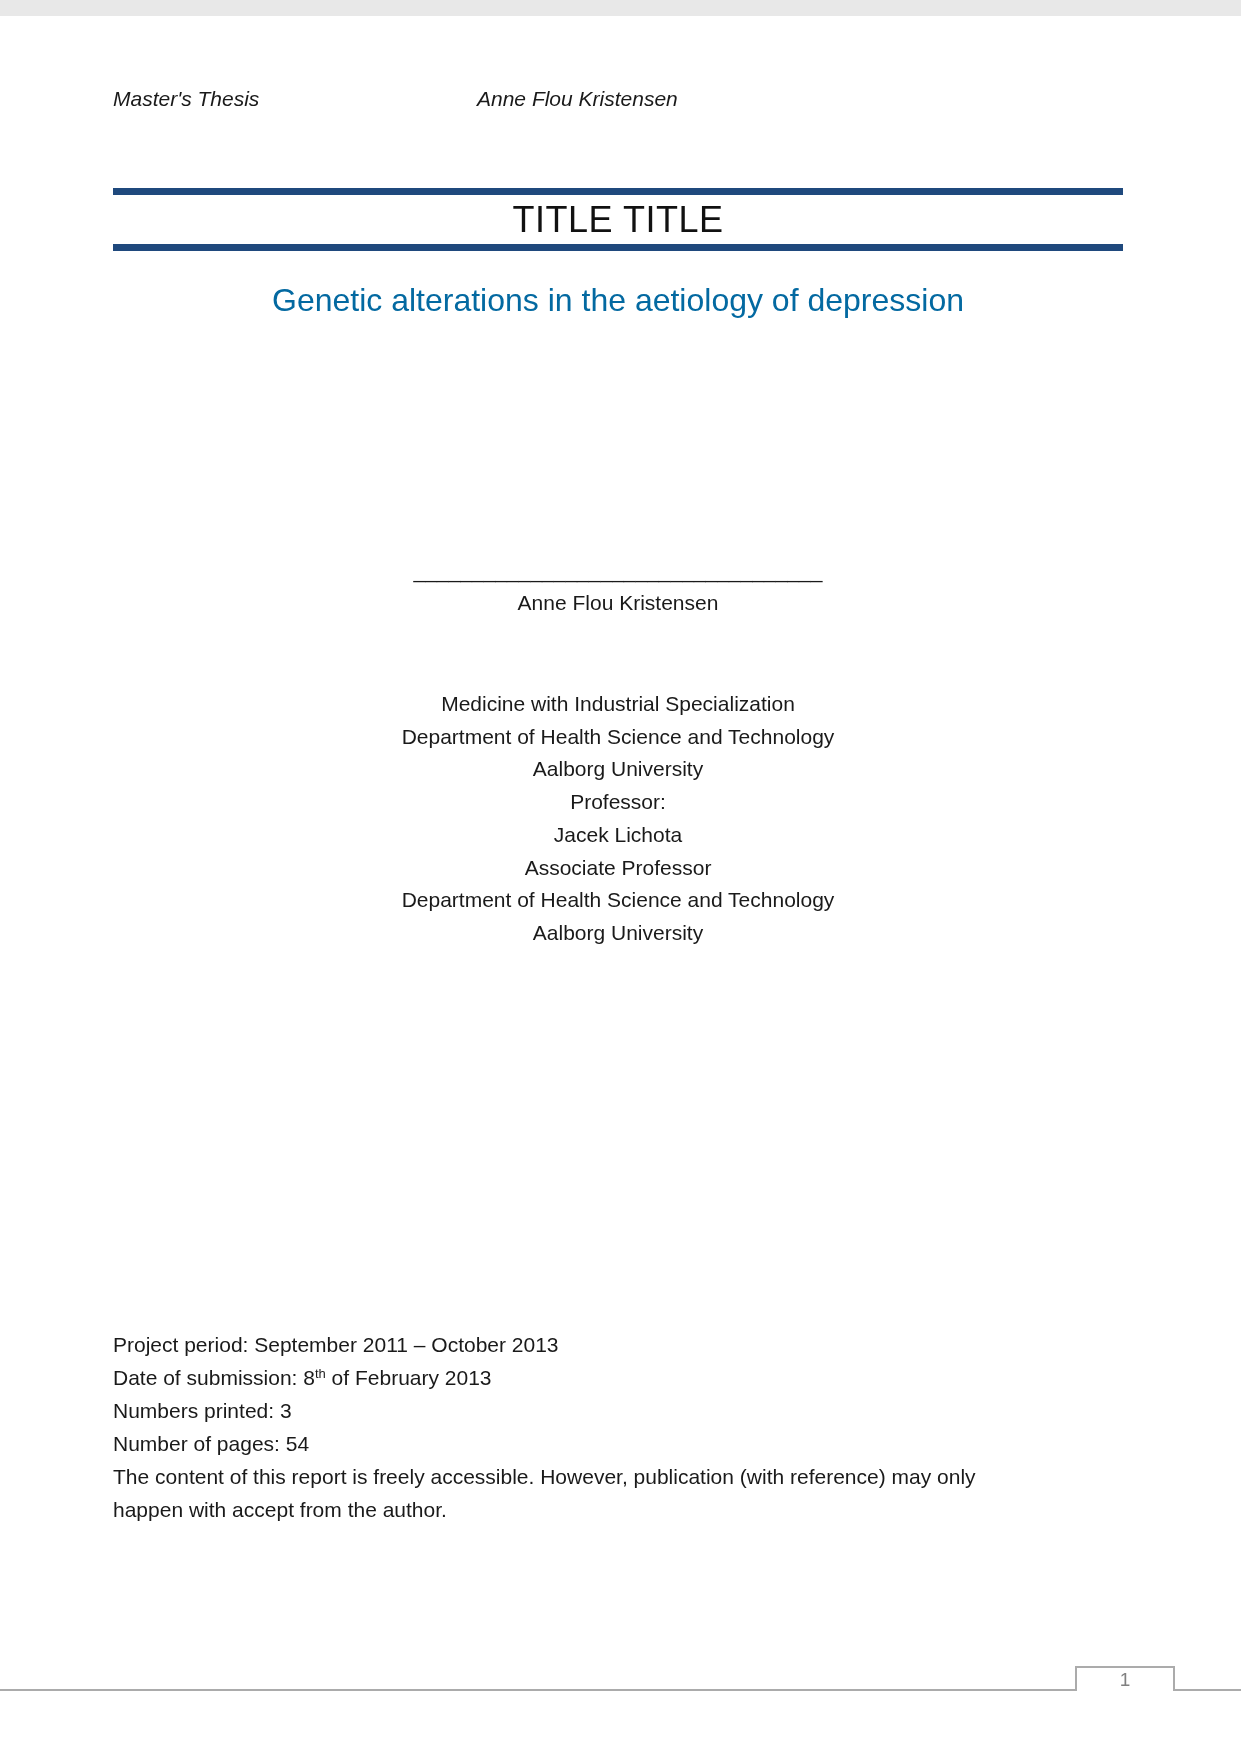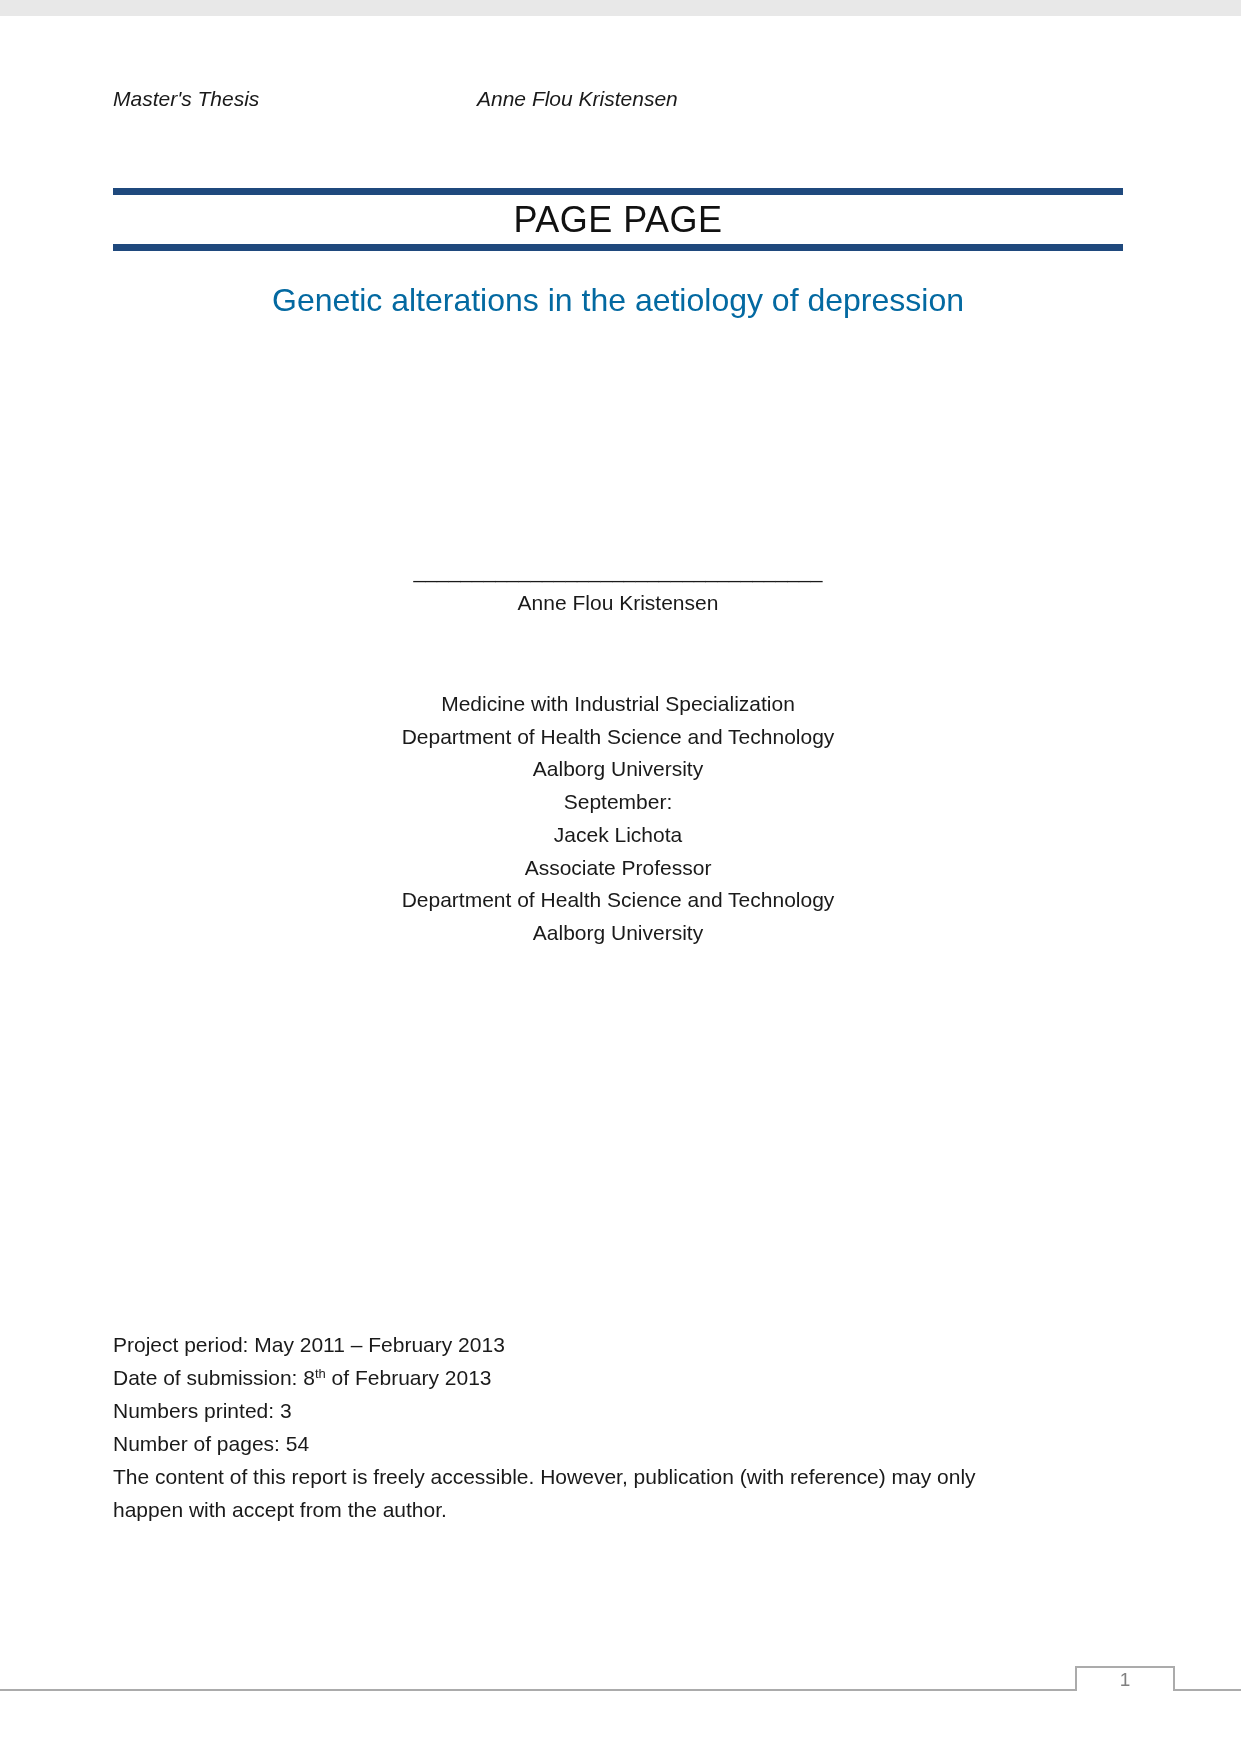--- a/index.html
+++ b/index.html
@@ -145,44 +145,44 @@
 
 <div class="page">
 
   <div class="running-head">
     <span class="head-left">Master's Thesis</span>
     <span class="head-right">Anne Flou Kristensen</span>
   </div>
 
   <div class="banner">
     <div class="bar" style="background: rgb(31, 73, 125);"></div>
-    <div class="banner-title">PAGE PAGE</div>
+    <div class="banner-title">TITLE TITLE</div>
     <div class="bar" style="background: rgb(31, 73, 125);"></div>
   </div>
 
   <div class="main-title">Genetic alterations in the aetiology of depression</div>
 
   <div class="signature-block">
     <div class="signature-line">___________________________________</div>
     <div class="signature-name">Anne Flou Kristensen</div>
   </div>
 
   <div class="affiliation-block">
     <div class="aff-line">Medicine with Industrial Specialization</div>
     <div class="aff-line">Department of Health Science and Technology</div>
     <div class="aff-line">Aalborg University</div>
-    <div class="aff-line">September:</div>
+    <div class="aff-line">Professor:</div>
     <div class="aff-line">Jacek Lichota</div>
     <div class="aff-line">Associate Professor</div>
     <div class="aff-line">Department of Health Science and Technology</div>
     <div class="aff-line">Aalborg University</div>
   </div>
 
   <div class="details-block">
-    <div class="detail-line">Project period: May 2011 – February 2013</div>
+    <div class="detail-line">Project period: September 2011 – October 2013</div>
     <div class="detail-line"><span>Date of submission: 8</span><sup>th</sup><span> of February 2013</span></div>
     <div class="detail-line">Numbers printed: 3</div>
     <div class="detail-line">Number of pages: 54</div>
     <div class="detail-line">The content of this report is freely accessible. However, publication (with reference) may only</div>
     <div class="detail-line">happen with accept from the author.</div>
   </div>
 
   <div class="footer-rule" style="border-top-color: rgb(171, 171, 171);"></div>
   <div class="footer-pagebox">
     <span>1</span>

